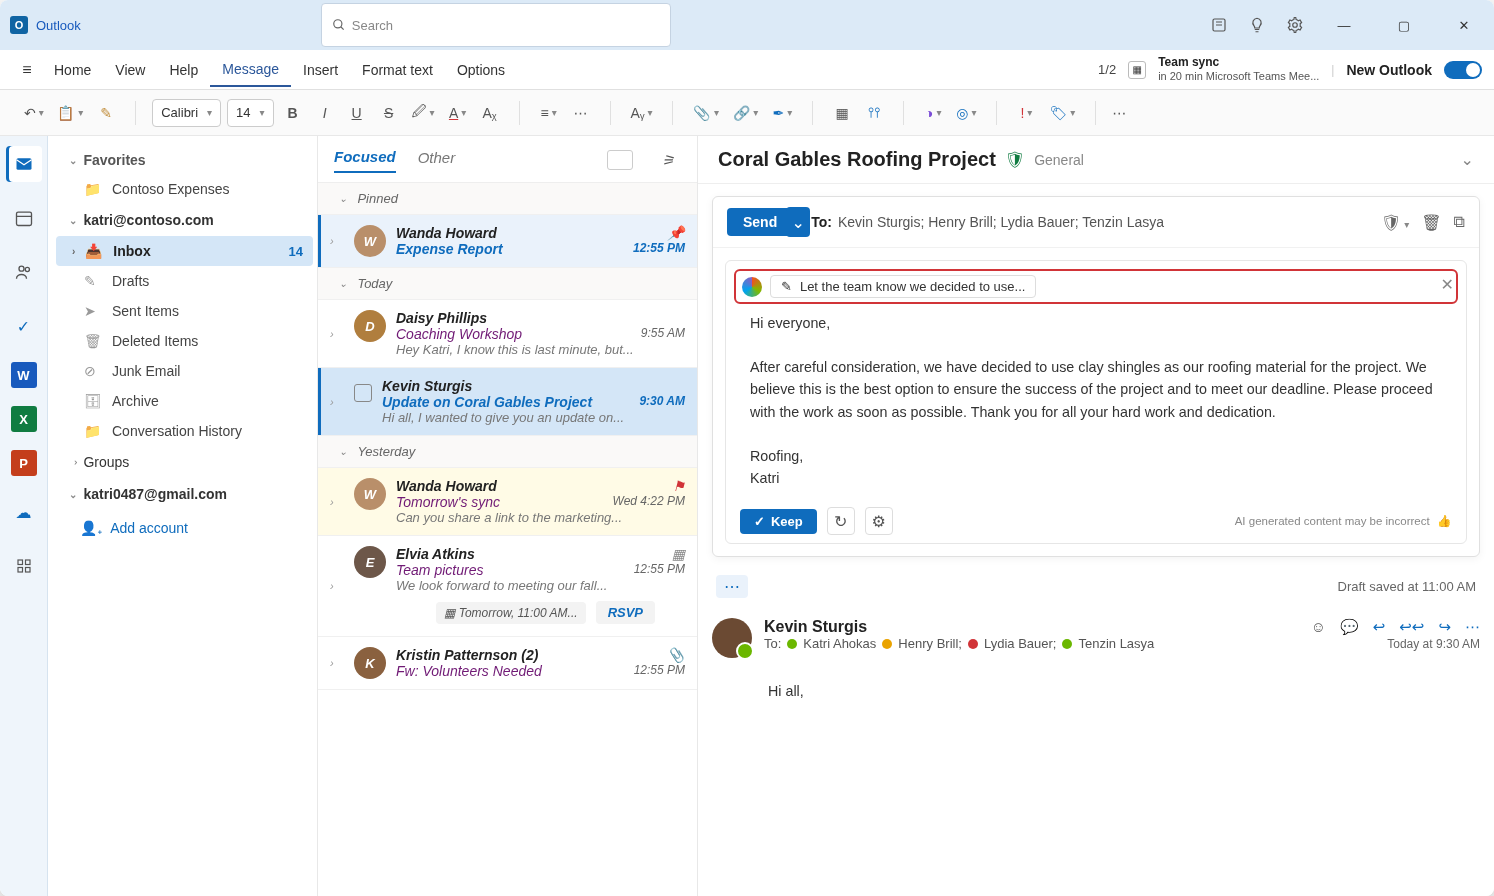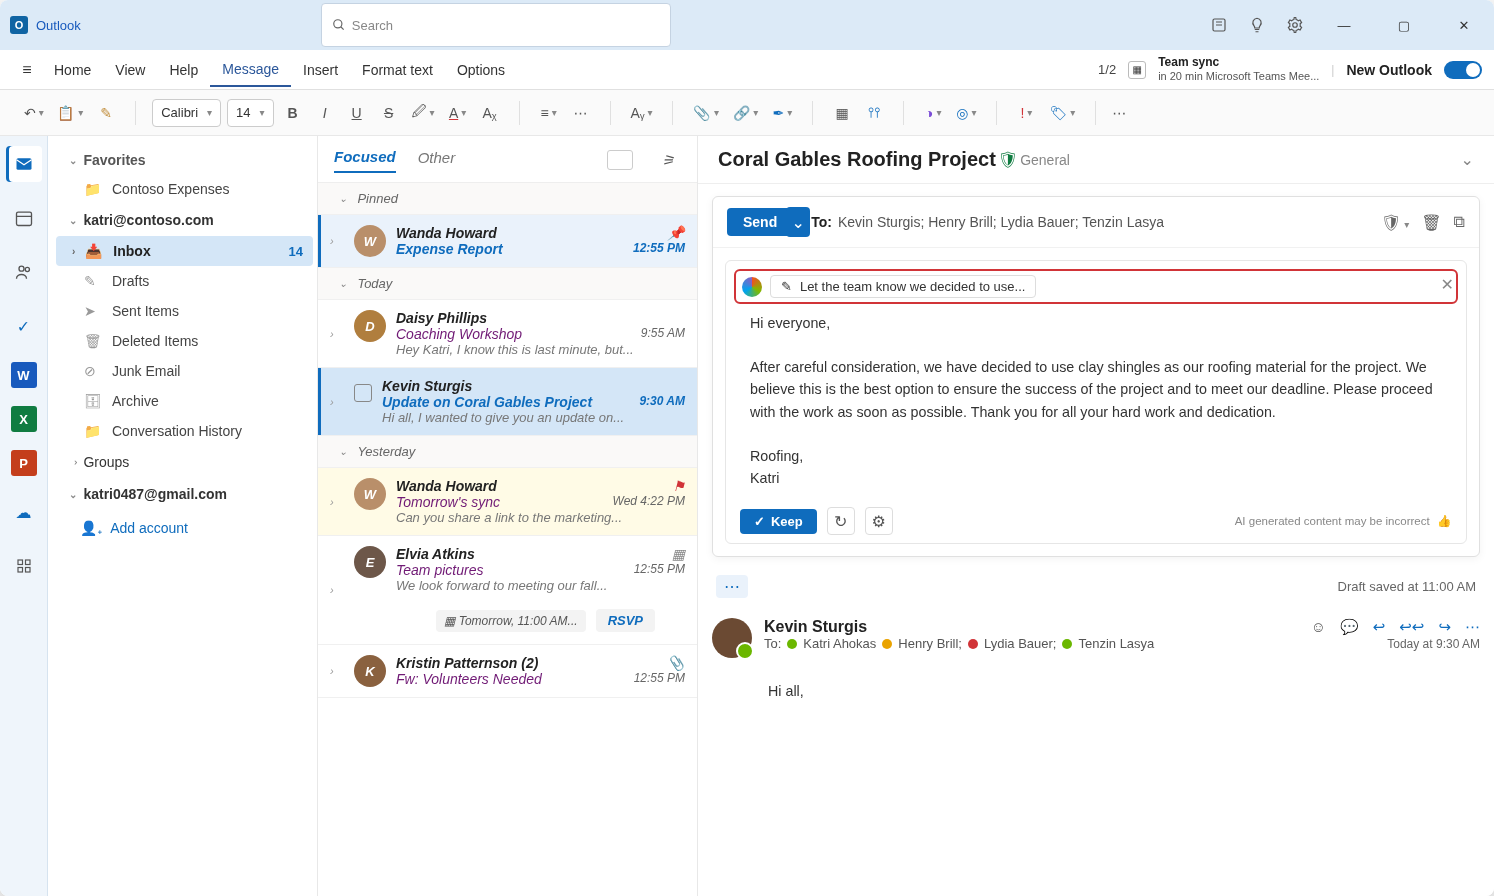--- a/index.html
+++ b/index.html
@@ -55,25 +55,25 @@
   .msg .prev{ font-size:13px; color:#777; white-space:nowrap; overflow:hidden; text-overflow:ellipsis;}
   .msg .time{ font-size:12px; color:#666;}
   .msg.pinned{ background:#eaf2fb;}
   .msg.pinned::before{ content:""; position:absolute; left:0;top:0;bottom:0;width:3px;background:#0f6cbd;}
   .msg.selected{ background:#d4e6f7;}
   .msg.selected::before{ content:""; position:absolute; left:0;top:0;bottom:0;width:3px;background:#0f6cbd;}
   .msg.unread .sender{ }
   .msg.unread .subj{ color:#0f6cbd; font-weight:600;}
   .msg.unread .time{ color:#0f6cbd; font-weight:600;}
   .msg.tmrw{ background:#fffbe6;}
-  .rsvp{ margin:16px 0 2px 40px; display:flex; gap:10px; align-items:center;}
+  .rsvp{ margin:8px 0 2px 40px; display:flex; gap:10px; align-items:center;}
   .rsvp .chip{ background:#f3f3f3; border-radius:4px; padding:4px 8px; font-size:12px; color:#555;}
   .rsvp .rsvpbtn{ background:#f3f3f3; border-radius:4px; padding:4px 12px; font-size:13px; color:#0f6cbd; font-weight:600;}
   .reading { flex:1; display:flex; flex-direction:column; background:#fff; overflow:auto;}
-  .rhdr{ padding:12px 20px; display:flex; align-items:center; gap:2px; border-bottom:1px solid #eee;}
+  .rhdr{ padding:12px 20px; display:flex; align-items:center; gap:9px; border-bottom:1px solid #eee;}
   .rtitle{ font-size:20px; font-weight:600; color:#222;}
   .compose{ margin:12px 14px; border:1px solid #e0e0e0; border-radius:6px; background:#fff; box-shadow:0 2px 8px rgba(0,0,0,.05); position:relative;}
   .sendrow{ display:flex; align-items:center; gap:1px; padding:10px 14px; border-bottom:1px solid #f1f1f1;}
   .sendbtn{ background:#0f6cbd; color:#fff; border-radius:4px; padding:6px 16px; font-size:14px; font-weight:600; display:flex; align-items:center;}
   .senddd{ background:#0f6cbd; color:#fff; width:24px; height:30px; display:flex;align-items:center;justify-content:center; border-radius:4px; margin-left:-8px;}
   .torow{ font-size:14px; color:#555;}
   .torow b{ color:#222; font-weight:600; margin-right:6px;}
   .sendrow .icons{ margin-left:auto; display:flex; gap:12px; color:#666;}
   .copilotbox{ margin:14px 14px 8px; border:2px solid #d13438; border-radius:6px; display:flex; align-items:center; gap:8px; padding:4px 6px; background:#fff;}
   .copilotbox .prompt{ flex:0 1 auto; border:1px solid #ddd; border-radius:4px; padding:3px 10px; font-size:13px; color:#333; display:flex; gap:8px; align-items:center; background:#fff;}

